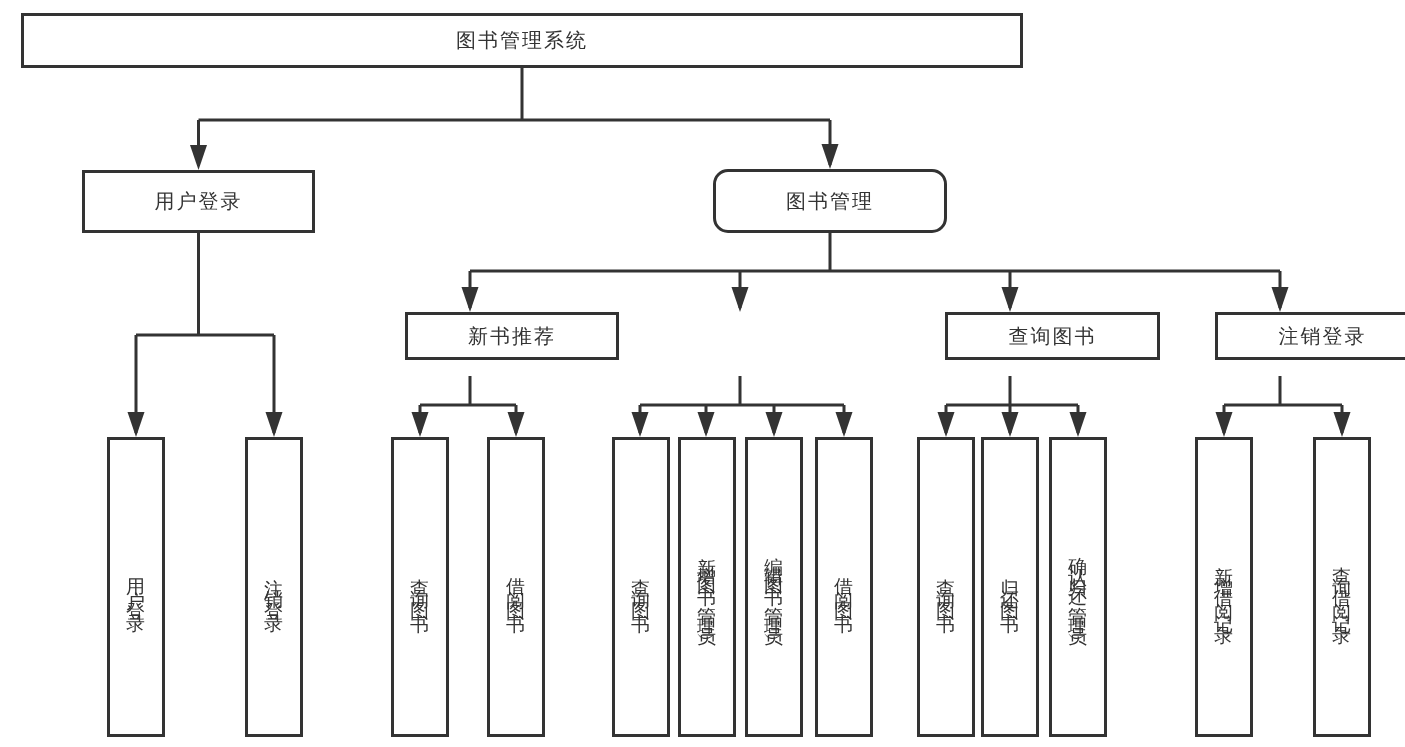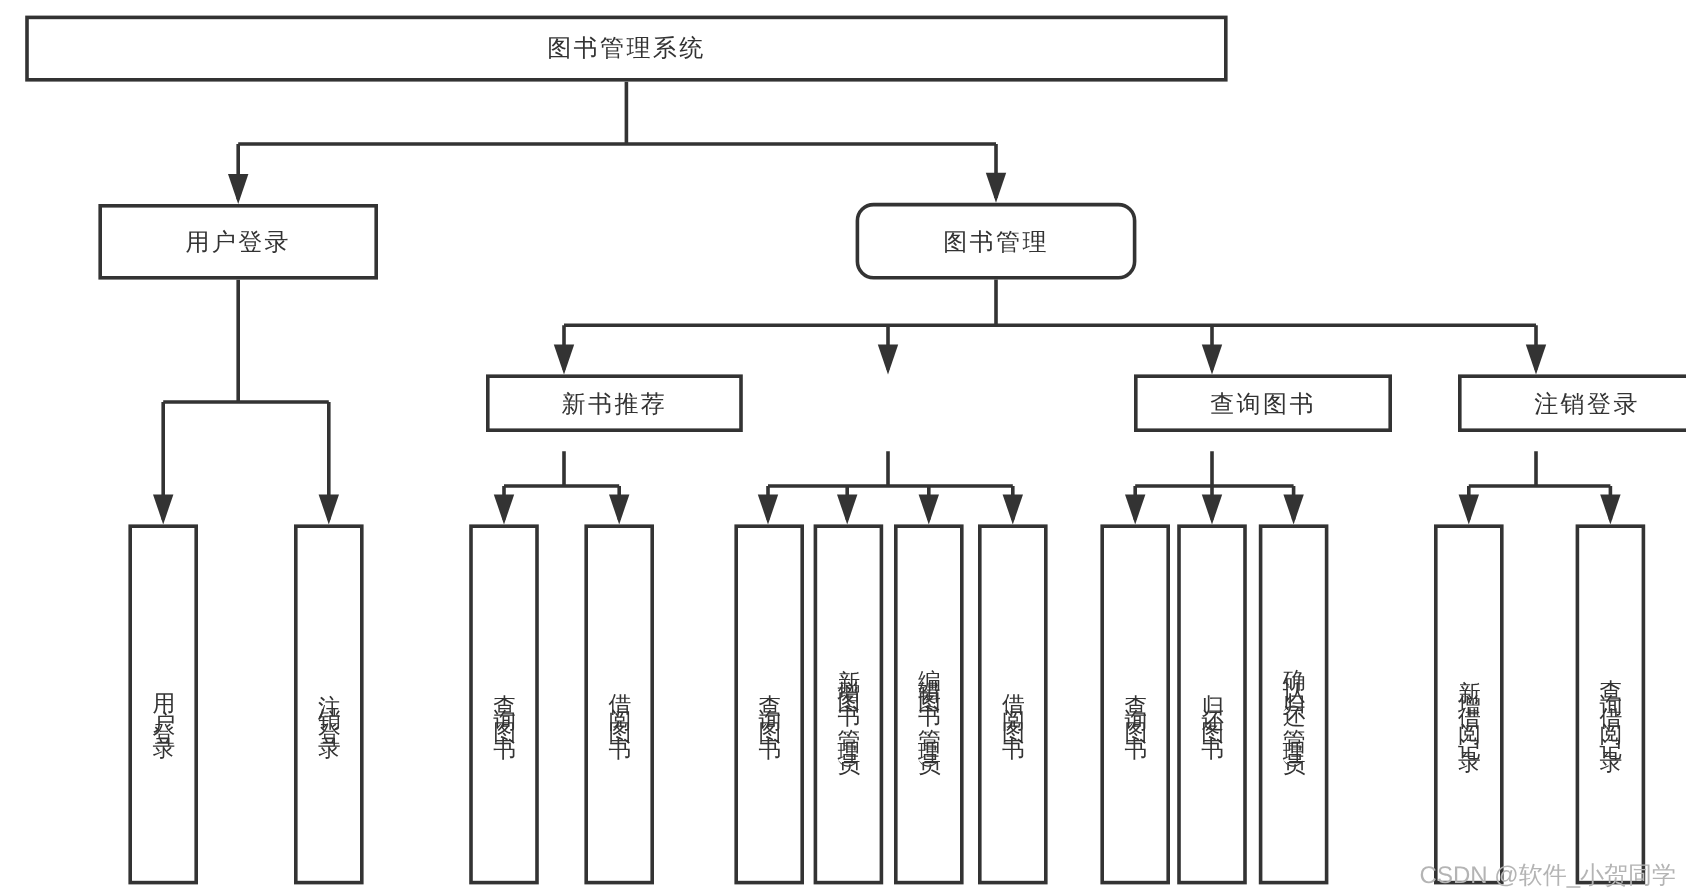--- a/index.html
+++ b/index.html
@@ -180,15 +180,14 @@
   <div class="box leaf leaf-11 len9">
     <span class="vtext">确认归还（管理员）</span>
   </div>
   <div class="box leaf leaf-12">
     <span class="vtext">新增借阅记录</span>
   </div>
   <div class="box leaf leaf-13">
     <span class="vtext">查询借阅记录</span>
   </div>
 
-  <span class="watermark">CSDN @软件_小贺同学</span>
 
 </div>
 
 </body></html>

